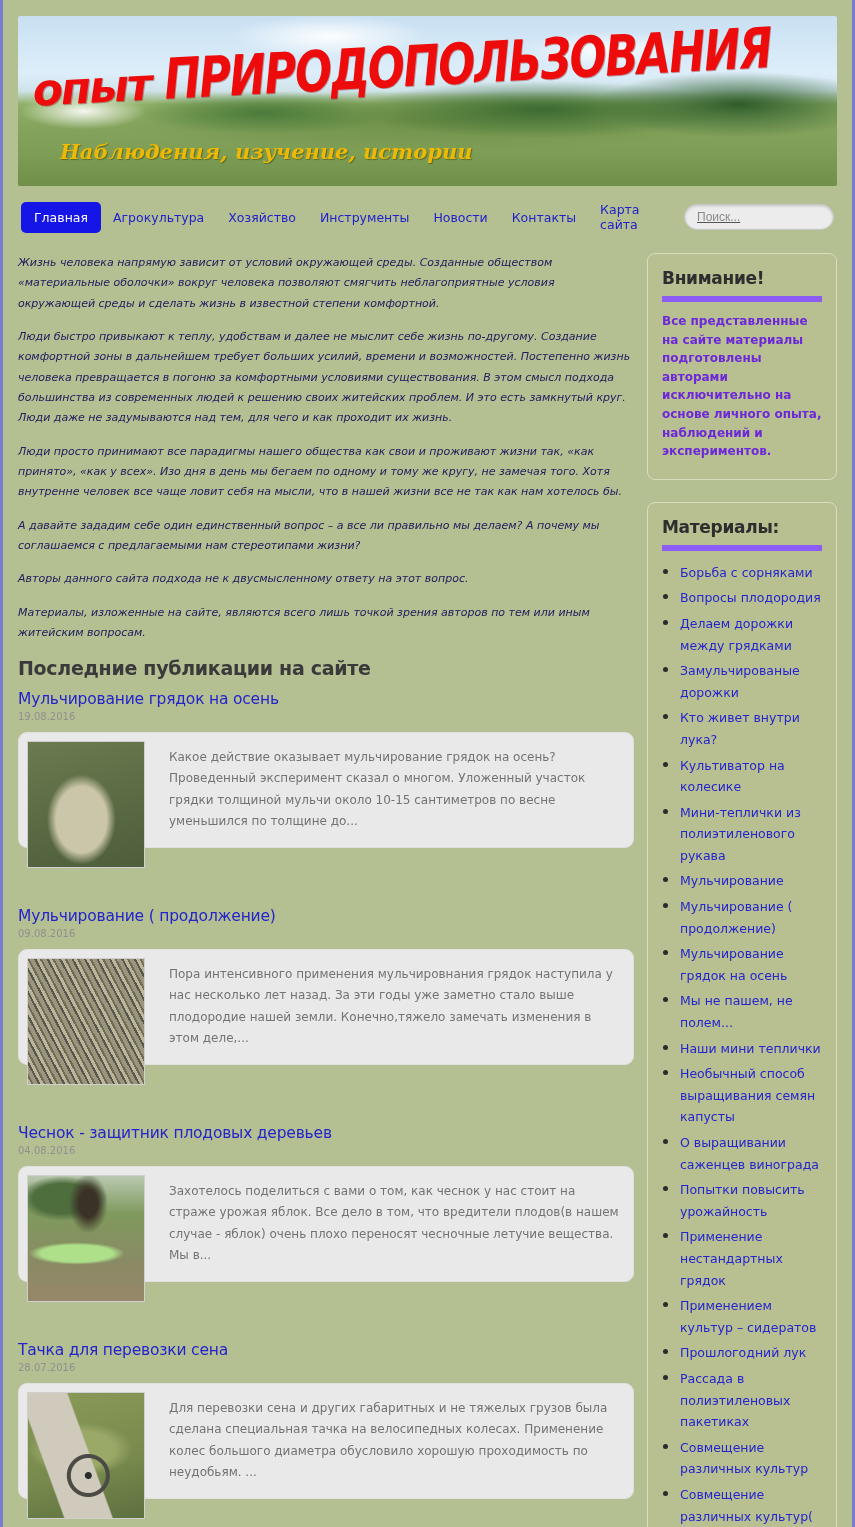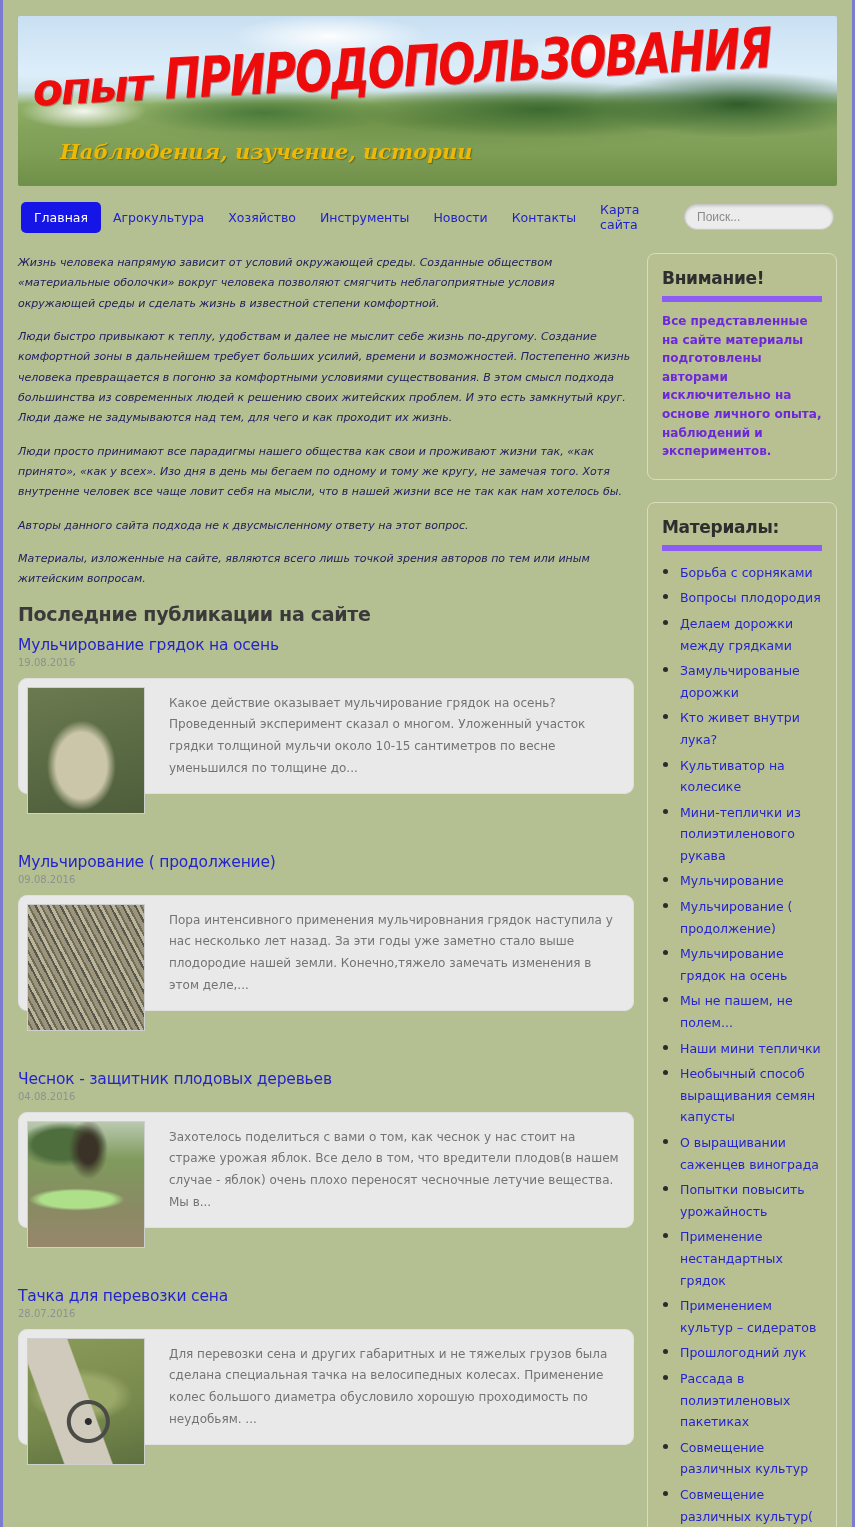--- a/index.html
+++ b/index.html
@@ -42,21 +42,21 @@
   }
 
   
   .nav { display:flex; align-items:center; padding:9px 3px 8px 3px; }
   .nav a { text-decoration:none; color:#2222cc; font-size:12.5px; padding:7px 12px; }
   .nav a.active { background:#1515e8; color:#fff; border-radius:5px; padding:8px 13px; }
   .nav .spacer { flex:1; }
   .search-box {
     width:150px; height:26px; border-radius:14px; border:1px solid #c6c6c6;
     background:#ececec; box-shadow:inset 0 1px 3px rgba(0,0,0,.18);
-    padding:0 12px; font-size:12px; color:#555; outline:none;
+    padding:0 12px; font-size:12px; color:#555; outline:none;text-decoration:underline;
   }
   .search-box::placeholder { color:#8a8a8a; }
 
   
   .columns { display:flex; gap:13px; margin-top:6px; }
   .main-col { width:616px; flex:0 0 616px; }
   .side-col { width:190px; flex:0 0 190px; }
 
   
   .intro p {
@@ -141,20 +141,21 @@
   </div>
 
   <div class="columns">
 
     <div class="main-col">
 
       <div class="intro">
         <p>Жизнь человека напрямую зависит от условий окружающей среды. Созданные обществом «материальные оболочки» вокруг человека позволяют смягчить неблагоприятные условия окружающей среды и сделать жизнь в известной степени комфортной.</p>
         <p>Люди быстро привыкают к теплу,  удобствам и далее не мыслит себе жизнь по-другому. Создание комфортной зоны в дальнейшем требует больших усилий, времени и возможностей. Постепенно жизнь человека превращается в погоню за комфортными условиями существования. В этом смысл подхода большинства из современных людей к решению своих житейских проблем. И это есть замкнутый круг. Люди даже не задумываются над тем, для чего и как проходит их жизнь.</p>
         <p>Люди просто принимают все парадигмы нашего общества как свои и проживают жизни так, «как принято», «как у всех». Изо дня в день мы бегаем по одному и тому же кругу, не замечая того. Хотя внутренне человек все чаще ловит себя на мысли, что в нашей жизни все не так как нам хотелось бы.</p>
+        <p>А давайте зададим себе один единственный вопрос – а все ли правильно мы делаем? А почему мы соглашаемся с предлагаемыми нам стереотипами жизни?</p>
         <p>Авторы данного сайта подхода не к двусмысленному ответу на этот вопрос.</p>
         <p>Материалы, изложенные на  сайте, являются всего лишь точкой зрения авторов по тем или иным житейским вопросам.</p>
       </div>
 
       <h1 class="section-title">Последние публикации на сайте</h1>
 
       <div class="article">
         <a href="#" class="article-title">Мульчирование грядок на осень</a>
         <div class="article-date">19.08.2016</div>
         <div class="article-body">

